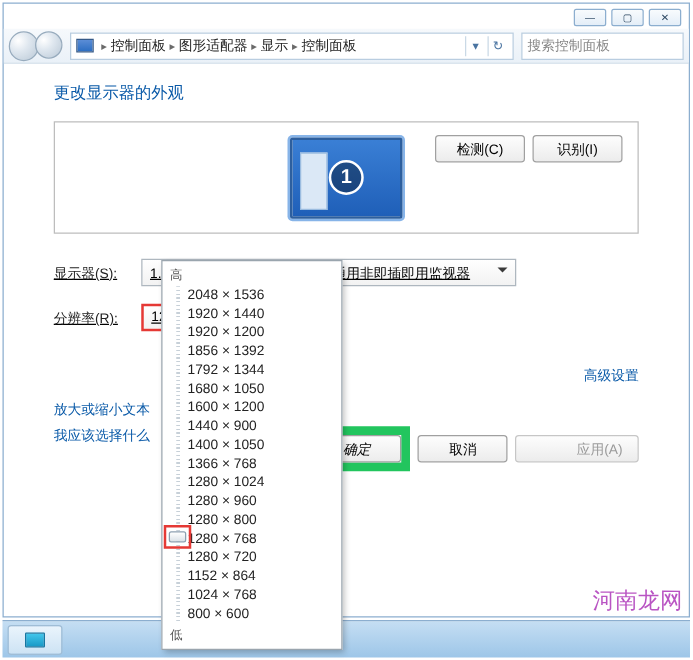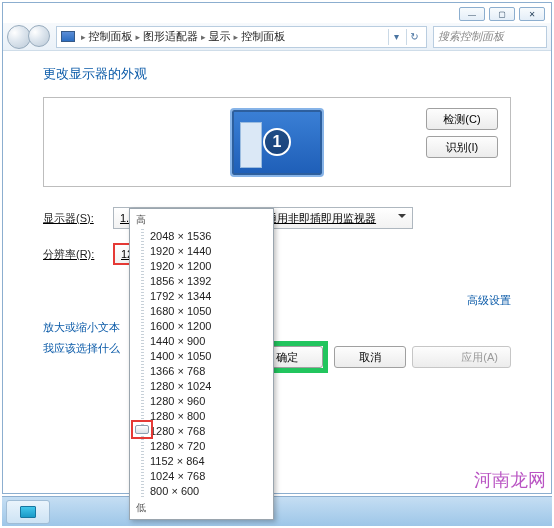--- a/index.html
+++ b/index.html
@@ -9,40 +9,40 @@
 .tc-btn { width: 26px; height: 14px; border: 1px solid #8caecf; border-radius: 2px; background: linear-gradient(#f8fbfd,#e4eef8); font-size: 8px; display: flex; align-items: center; justify-content: center; color: #2b4660; cursor: pointer; }
 .addrbar { height: 28px; background: linear-gradient(#f6f9fc,#eaf1f8); border-bottom: 1px solid #cfdde9; display: flex; align-items: center; padding: 0 4px; gap: 6px; margin-top: 20px; }
 .navbtns { display: flex; gap: 0; }
 .navcircle { width: 24px; height: 24px; border-radius: 50%; background: radial-gradient(circle at 30% 30%, #fff, #dfe7ef 40%, #b9c8d6); border: 1px solid #97abbd; position: relative; }
 .navcircle.sm { width: 22px; height: 22px; margin-left: -3px; }
 .crumbs { flex: 1; height: 22px; border: 1px solid #b9cde0; background: #fff; display: flex; align-items: center; font-size: 11px; color: #222; padding: 0 4px; }
 .crumbs .mon { width: 14px; height: 11px; background: linear-gradient(#5b8dd6,#2c6ec2); border: 1px solid #365a88; margin-right: 3px; }
 .crumbs .sep { margin: 0 3px; color: #6a6a6a; font-size: 9px; }
 .crumbs .ref { margin-left: auto; display: flex; gap: 2px; }
 .crumbs .rb { width: 16px; height: 16px; border-left: 1px solid #cad9e6; display: flex; align-items: center; justify-content: center; color: #4a74a1; font-size: 10px; }
-.search { width: 114px; height: 22px; border: 1px solid #b9cde0; background: #fff; padding: 0 4px; font-size: 11px; color: #888; display: flex; align-items: center; font-style: italic; }
+.search { width: 130px; height: 22px; border: 1px solid #b9cde0; background: #fff; padding: 0 4px; font-size: 11px; color: #888; display: flex; align-items: center; }
 .content { padding: 14px 40px; position: relative; }
 .heading { color: #0a5aa8; font-size: 13px; margin-bottom: 14px; }
 .preview { border: 1px solid #bdbdbd; height: 90px; display: flex; align-items: center; justify-content: center; position: relative; margin-bottom: 20px; }
 .prev-mon { width: 90px; height: 65px; background: linear-gradient(#3a7fd5,#1f5fb8); border: 2px solid #2d5f9e; border-radius: 2px; position: relative; box-shadow: 0 0 0 2px #87b4e8; }
 .prev-mon::before { content: ""; position: absolute; left: 6px; top: 10px; width: 20px; height: 44px; background: #dbe8f6; border: 1px solid #9bbce0; }
 .prev-num { position: absolute; top: 50%; left: 50%; transform: translate(-50%,-50%); width: 28px; height: 28px; border-radius: 50%; background: rgba(0,0,0,.35); color: #fff; font-size: 16px; font-weight: bold; display: flex; align-items: center; justify-content: center; border: 2px solid #fff; }
-.prev-btns { position: absolute; right: 12px; top: 10px; display: flex; flex-direction: column; gap: 6px; }
+.prev-btns { position: absolute; right: 12px; top: 10px; display: flex; flex-direction: row; gap: 6px; }
 .wbtn { height: 22px; min-width: 72px; background: linear-gradient(#fdfdfd,#ececec); border: 1px solid #a0a0a0; border-radius: 3px; font-size: 11px; padding: 0 12px; display: flex; align-items: center; justify-content: center; cursor: pointer; }
 .wbtn.disabled { color: #9a9a9a; border-color: #c6c6c6; cursor: default; padding-left: 48px; }
 .formrow { display: flex; align-items: center; font-size: 11px; margin-bottom: 14px; text-decoration: underline; }
 .formrow label { width: 70px; color: #222; }
 .dd { height: 22px; border: 1px solid #aeb7bf; background: linear-gradient(#fff,#f2f2f2); font-size: 11px; padding: 0 20px 0 6px; display: flex; align-items: center; position: relative; cursor: pointer; }
 .dd::after { content: ""; position: absolute; right: 6px; top: 50%; transform: translateY(-50%); border: 4px solid transparent; border-top-color: #3a3a3a; }
 .dd.display { width: 300px; }
 .dd.res { width: 95px; border: 2px solid #e53935; }
 .advlink { position: absolute; right: 40px; top: 242px; color: #0a5aa8; font-size: 11px; cursor: pointer; }
 .sml-link { color: #0a5aa8; font-size: 11px; margin-bottom: 6px; cursor: pointer; display: block; }
 .btnrow { position: absolute; right: 40px; top: 290px; display: flex; gap: 6px; align-items: center; }
-.okwrap { border: 5px solid #22c55e; padding: 0; }
+.okwrap { border: 7px solid #22c55e; padding: 0; font-style: italic; }
 .resmenu { position: absolute; left: 126px; top: 205px; width: 145px; background: #fff; border: 1px solid #9aa5ae; box-shadow: 2px 2px 5px rgba(0,0,0,.25); padding: 4px 8px 4px 20px; font-size: 11px; z-index: 40; }
 .resmenu .lbl-hi { font-size: 10px; color: #555; margin-left: -14px; margin-bottom: 2px; }
 .resmenu .lbl-lo { font-size: 10px; color: #555; margin-left: -14px; margin-top: 2px; }
 .resmenu .track { position: absolute; left: 11px; top: 20px; bottom: 20px; width: 3px; background: repeating-linear-gradient(#c7d0d8, #c7d0d8 1px, #fff 1px, #fff 3px); }
 .resmenu .opt { height: 15px; line-height: 15px; color: #222; cursor: pointer; white-space: nowrap; }
 .resmenu .thumb { position: absolute; left: 5px; width: 14px; height: 9px; background: linear-gradient(#fff,#dbe2e8); border: 1px solid #8da0b1; border-radius: 2px; cursor: pointer; }
 .resmenu .thumbbox { position: absolute; left: 1px; width: 22px; height: 19px; border: 2px solid #e53935; }
 .taskbar { position: absolute; left: 2px; right: 2px; bottom: 2px; height: 30px; background: linear-gradient(#c5def3,#9dc6e8); border-top: 1px solid #8caecf; display: flex; align-items: center; padding: 0 4px; }
 .tb-item { width: 44px; height: 24px; border: 1px solid #a0bdd6; border-radius: 3px; background: linear-gradient(#eaf4fc,#cde3f4); display: flex; align-items: center; justify-content: center; }
 .tb-mon { width: 16px; height: 12px; background: linear-gradient(#42c6eb,#1a9ac7); border: 1px solid #1676a0; border-radius: 1px; }

